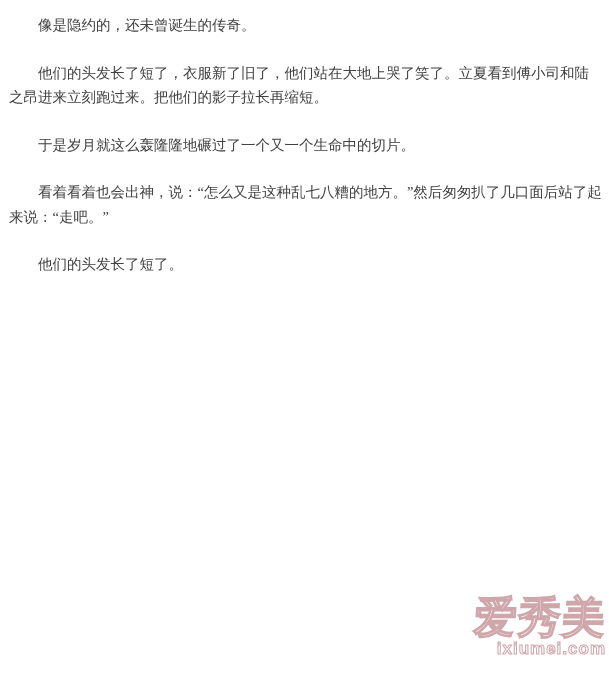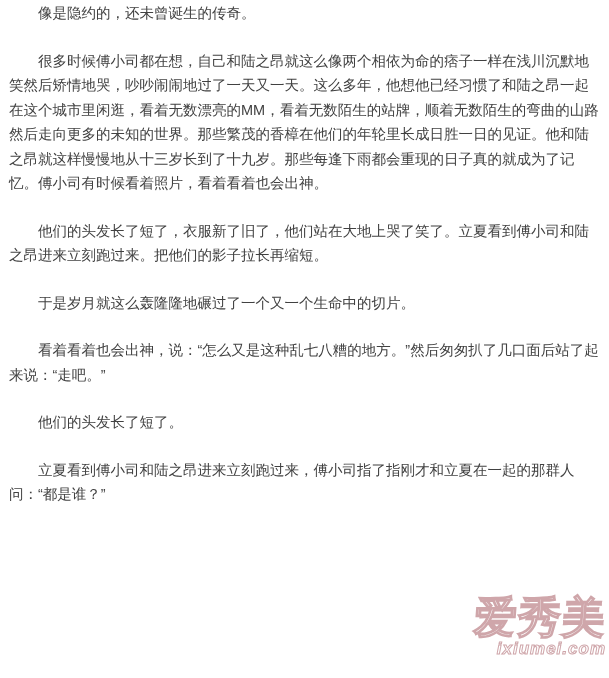--- a/index.html
+++ b/index.html
@@ -8,24 +8,25 @@
   }
   body {
     width: 609px;
     height: 678px;
     background: #ffffff;
     position: relative;
     overflow: hidden;
     font-family: "Liberation Sans", sans-serif;
   }
   .article {
-    padding: 1px 7px 0 9px;
+    padding: 13px 7px 0 9px;
     color: #414141;
     font-size: 14.5px;
     line-height: 24.5px;
+    font-family: Liberation Serif, serif;
   }
   .article p {
     margin: 0 0 23px 0;
     text-indent: 2em;
   }
   .watermark {
     position: absolute;
     top: 596px;
     right: 3px;
     text-align: right;
@@ -39,35 +40,32 @@
     letter-spacing: 1px;
     color: transparent;
     -webkit-text-stroke: 1.3px #cfa6aa;
     transform: skewX(-4deg);
   }
   .wm-domain {
     display: block;
     margin-top: 1px;
     font-size: 17px;
     font-weight: bold;
-    font-style: italic;
     letter-spacing: 1px;
     color: transparent;
     -webkit-text-stroke: 1px #cfa6aa;
   }
 </style>
 </head>
 <body>
 
 <div class="article">
   <p>像是隐约的，还未曾诞生的传奇。</p>
-  <p>很多时候傅小司都在想，自己和陆之昂就这么像两个相依为命的痞子一样在浅川沉默地笑然后矫情地哭，吵吵闹闹地过了一天又一天。这么多年，他想他已经习惯了和陆之昂一起在这个城市里闲逛，看着无数漂亮的MM，看着无数陌生的站牌，顺着无数陌生的弯曲的山路然后走向更多的未知的世界。那些繁茂的香樟在他们的年轮里长成日胜一日的见证。他和陆之昂就这样慢慢地从十三岁长到了十九岁。那些每逢下雨都会重现的日子真的就成为了记忆。傅小司有时候看着照片，看着看着也会出神。</p>
   <p>他们的头发长了短了，衣服新了旧了，他们站在大地上哭了笑了。立夏看到傅小司和陆之昂进来立刻跑过来。把他们的影子拉长再缩短。</p>
   <p>于是岁月就这么轰隆隆地碾过了一个又一个生命中的切片。</p>
   <p>看着看着也会出神，说：“怎么又是这种乱七八糟的地方。”然后匆匆扒了几口面后站了起来说：“走吧。”</p>
   <p>他们的头发长了短了。</p>
-  <p>立夏看到傅小司和陆之昂进来立刻跑过来，傅小司指了指刚才和立夏在一起的那群人问：“都是谁？”</p>
 </div>
 
 <div class="watermark">
   <span class="wm-brand">爱秀美</span>
   <span class="wm-domain">ixiumei.com</span>
 </div>
 
 </body></html>

